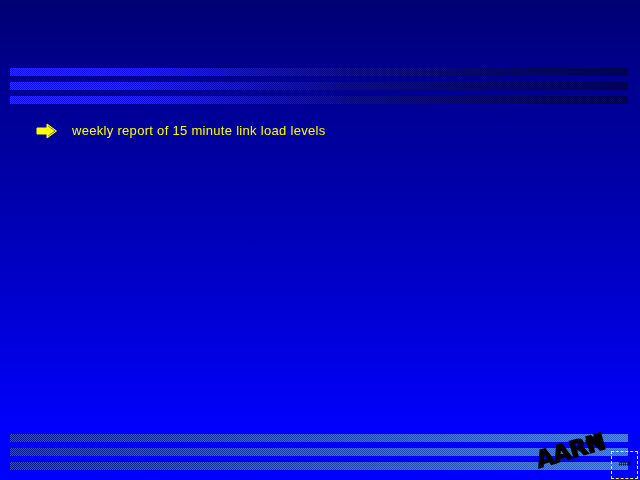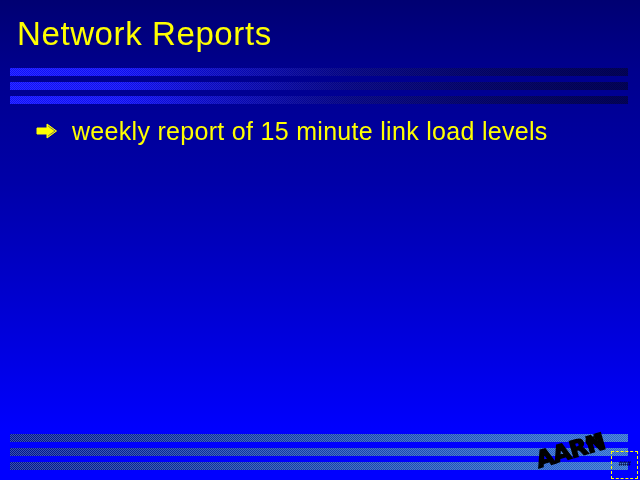--- a/index.html
+++ b/index.html
@@ -106,21 +106,21 @@
     align-items: center;
   }
   .bullet-arrow {
     width: 22px;
     height: 16px;
     display: block;
     flex: 0 0 auto;
   }
   #bullet-text {
     margin-left: 14px;
-    font-size: 25px;
+    font-size: 13px;
     line-height: 24px;
     color: #ffff00;
     letter-spacing: 0.3px;
     white-space: nowrap;
   }
 
   
   #aarnet-logo {
     position: absolute;
     left: 534px;
@@ -151,21 +151,20 @@
     color: #000033;
     font-weight: bold;
     letter-spacing: -0.5px;
   }
 </style>
 </head>
 <body>
 
 <div id="slide">
 
-  <div id="slide-title">Network Reports</div>
 
   <div class="bar-group" id="bars-top">
     <div class="bar"></div>
     <div class="bar"></div>
     <div class="bar"></div>
   </div>
 
   <div id="bullet-row">
     <span class="bullet-arrow-wrap">
       <svg class="bullet-arrow" viewBox="0 0 22 16" xmlns="http://www.w3.org/2000/svg">

